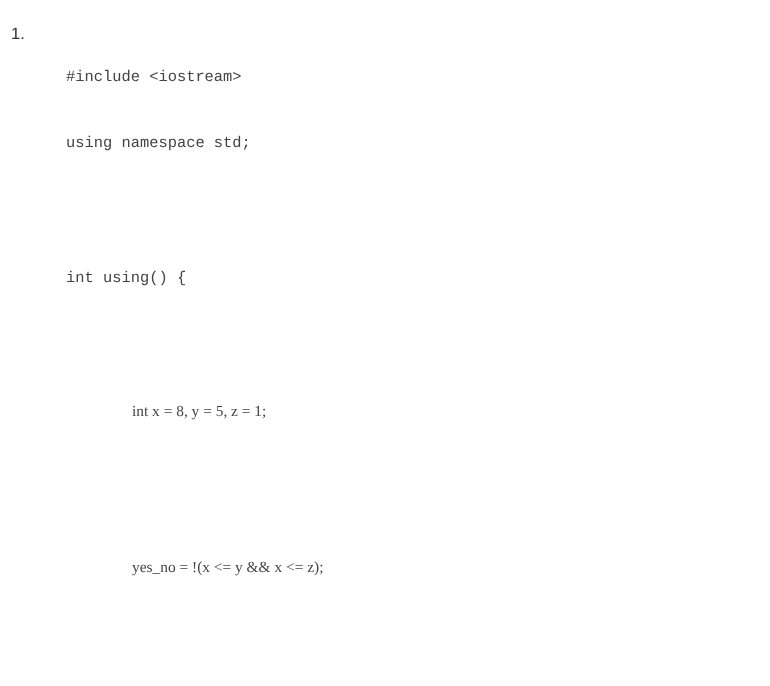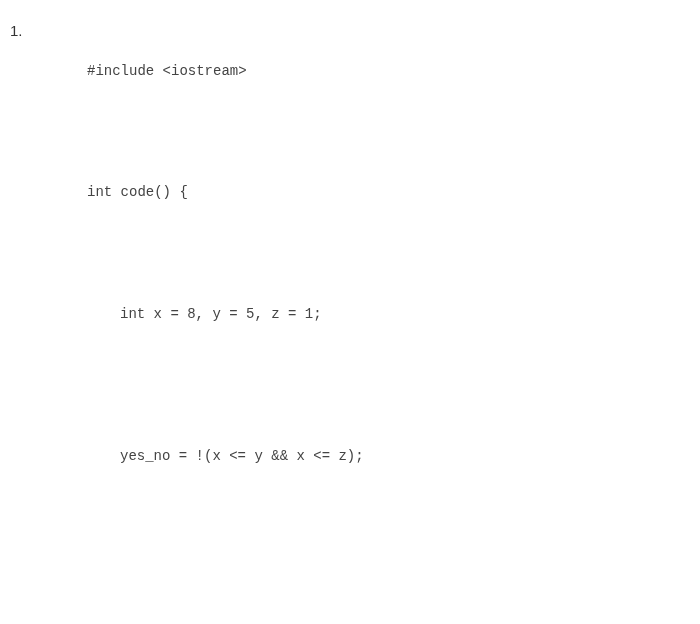--- a/index.html
+++ b/index.html
@@ -35,40 +35,41 @@
     .prompt {
       margin-bottom: 24px;
       white-space: pre;
     }
     .code-block {
       white-space: pre;
       line-height: 1.45;
     }
     .indent1 {
       padding-left: 0;
-      margin-left: 27px;
     }
     .indent2 {
       padding-left: 60px;
+      font-family: Liberation Serif, serif;
     }
     .blank-line {
       height: 1.45em;
     }
   </style>
 </head>
 <body>
 
 <div class="container">
   <div class="number-col">1.</div>
   <div class="content-col">
 
     <div class="code-block">
       <div class="indent1">#include &lt;iostream&gt;</div>
+      <div class="indent1">using namespace std;</div>
       <div class="blank-line"></div>
-      <div class="indent1">int code() {</div>
+      <div class="indent1">int using() {</div>
       <div class="blank-line"></div>
       <div class="indent2">int x = 8, y = 5, z = 1;</div>
       <div class="blank-line"></div>
       
       <div class="indent2">yes_no = !(x &lt;= y &amp;&amp; x &lt;= z);</div>
       
       
       
       
       

